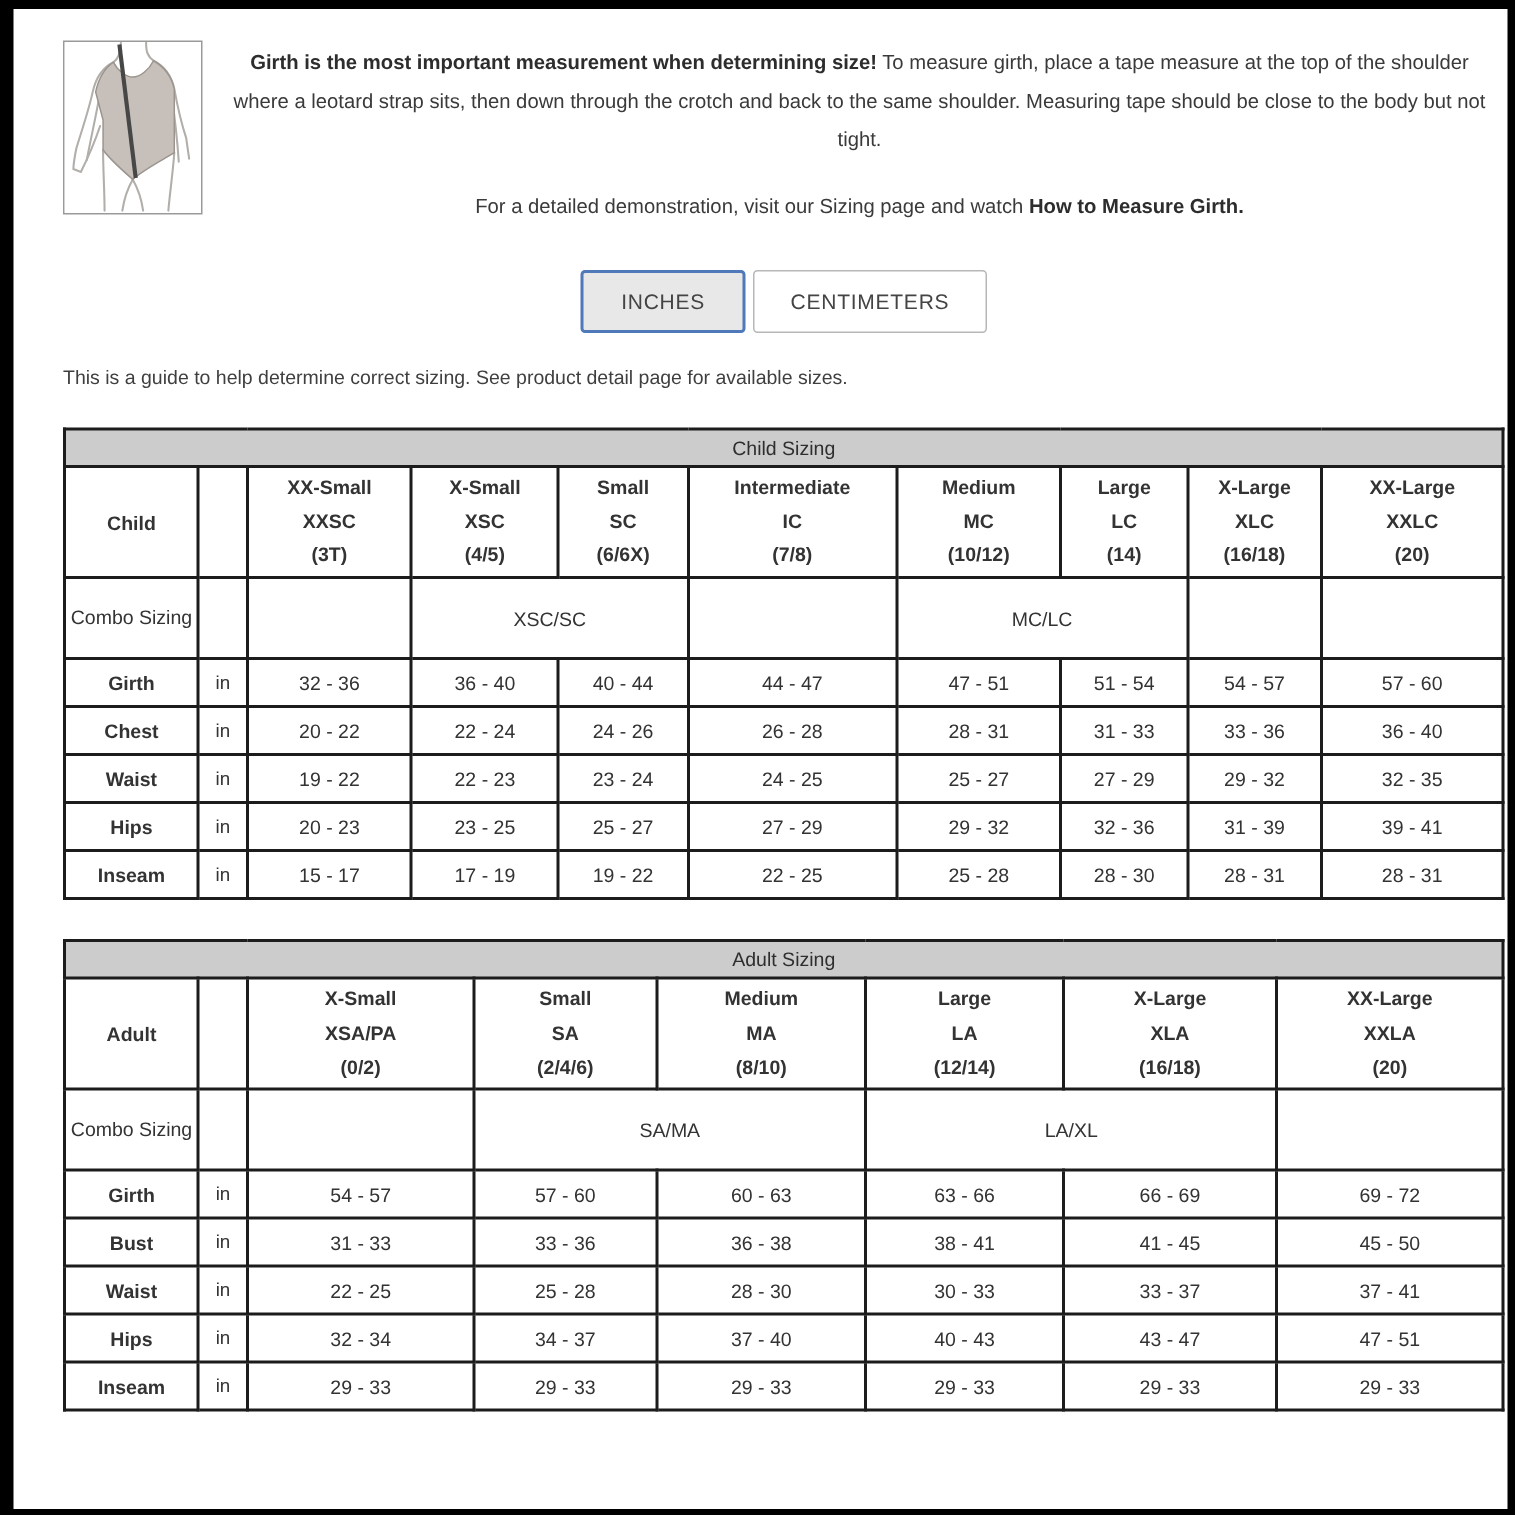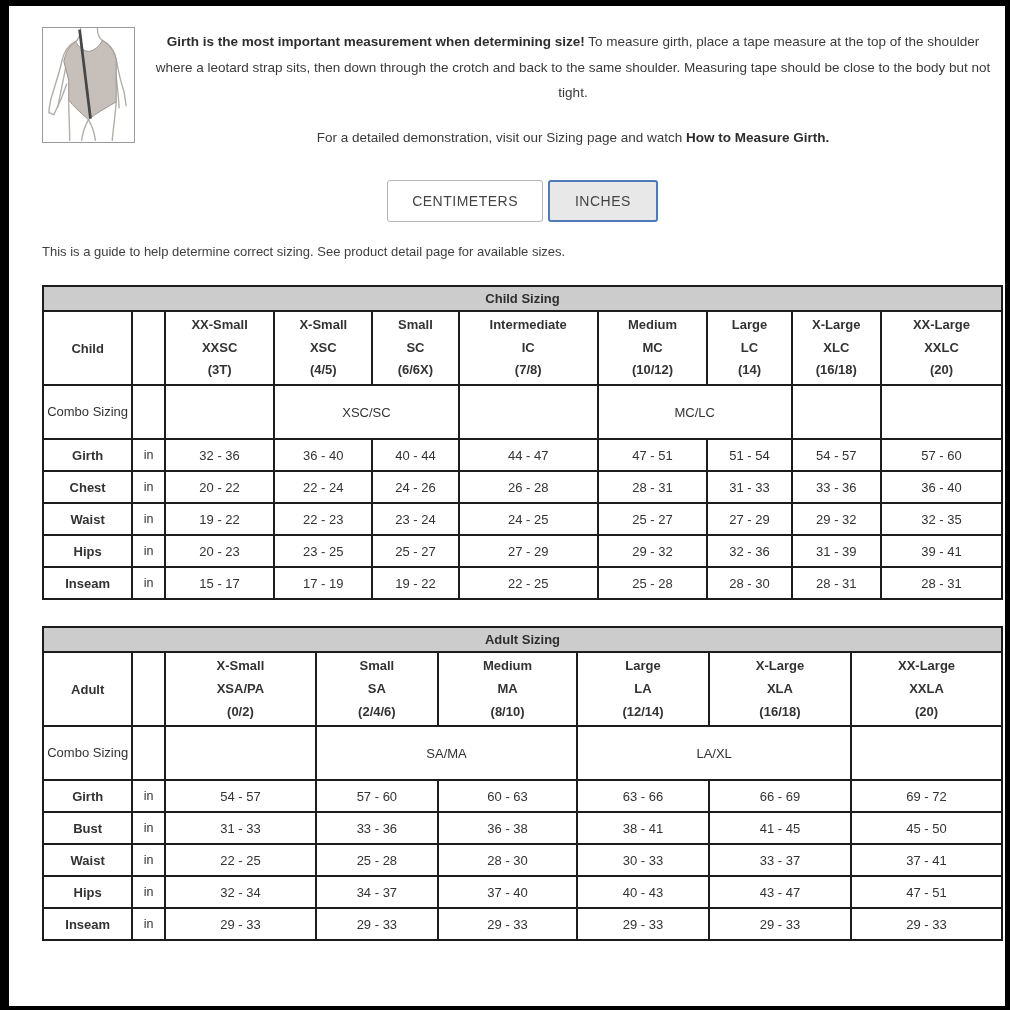--- a/index.html
+++ b/index.html
@@ -48,21 +48,21 @@
   .note-line { margin: 22px 0 0 0; text-align: left; font-size: 13px; color: #3f3f3f; }
 
   
   .table-wrap { margin-top: 26px; }
   table.sizing-table {
     width: 100%; border-collapse: collapse; table-layout: fixed;
     border: 2px solid #1c1c1c; font-size: 13px; color: #333;
   }
   table.sizing-table td { border: 2px solid #1c1c1c; text-align: center; padding: 2px; }
   td.title-cell {
-    background: #cccccc; font-weight: bold; font-size: 13px; color: #2e2e2e;
+    background: #cccccc; font-weight: normal; font-size: 13px; color: #2e2e2e;
     height: 25px; padding: 3px;
   }
   .head-row td { height: 68px; }
   td.col-head { font-weight: bold; line-height: 1.75; }
   td.row-label { font-weight: bold; }
   td.unit-cell { font-size: 12.5px; font-weight: normal; }
   .combo-row td { height: 54px; font-weight: normal; }
   .combo-row td.row-label { font-weight: normal; line-height: 1.6; }
   .data-row td { height: 32px; }
   td.thick { border-left-width: 4px; }
@@ -97,22 +97,22 @@
           <line x1="37" y1="1" x2="48" y2="91" stroke="#474747" stroke-width="2.8"></line>
         </svg>
       </div>
       <div class="intro-col">
         <p class="intro"><strong>Girth is the most important measurement when determining size!</strong><span> To measure girth, place a tape measure at the top of the shoulder where a leotard strap sits, then down through the crotch and back to the same shoulder. Measuring tape should be close to the body but not tight.</span></p>
         <p class="demo-line"><span>For a detailed demonstration, visit our Sizing page and watch </span><strong>How to Measure Girth.</strong></p>
       </div>
     </div>
 
     <div class="units-row">
+      <button class="btn selected">INCHES</button>
       <button class="btn">CENTIMETERS</button>
-      <button class="btn selected">INCHES</button>
     </div>
 
     <p class="note-line">This is a guide to help determine correct sizing. See product detail page for available sizes.</p>
 
     <div class="table-wrap">
         <table class="sizing-table">
           <colgroup>
             <col style="width: 9.3%;">
             <col style="width: 3.4%;">
             <col style="width: 11.4%;">

